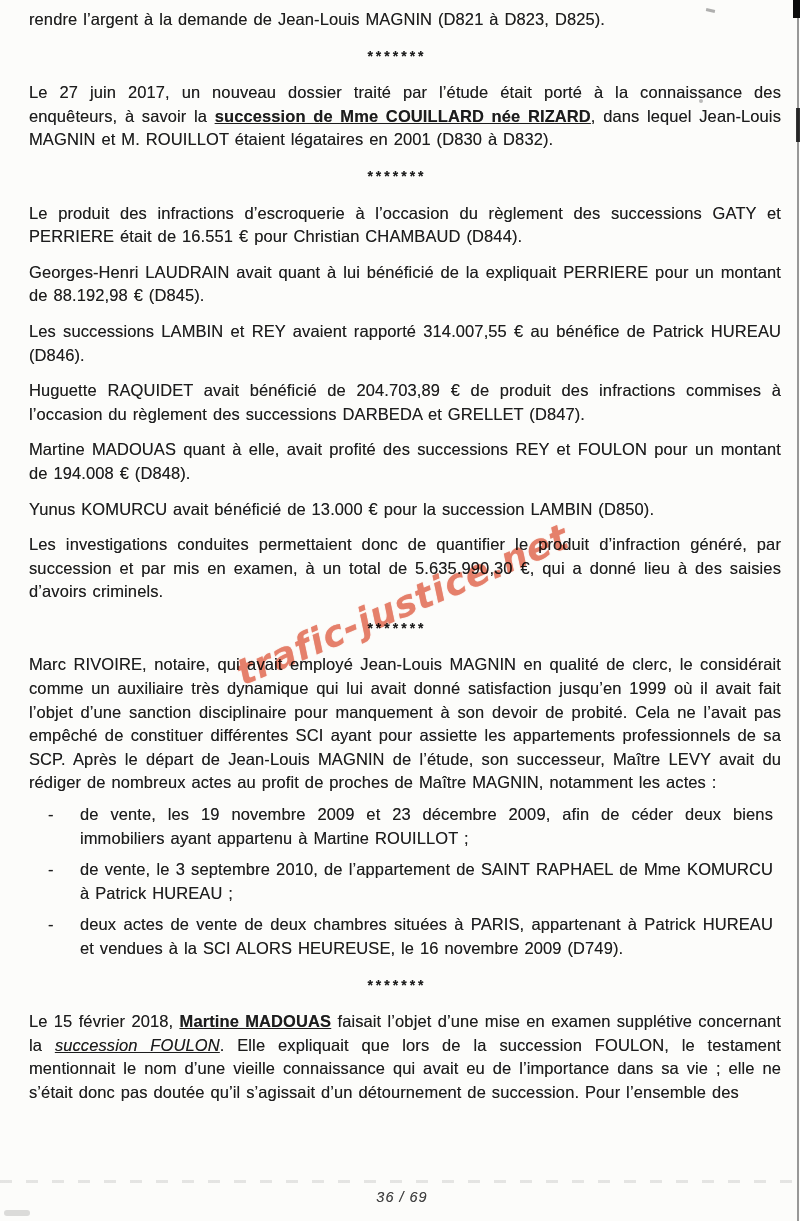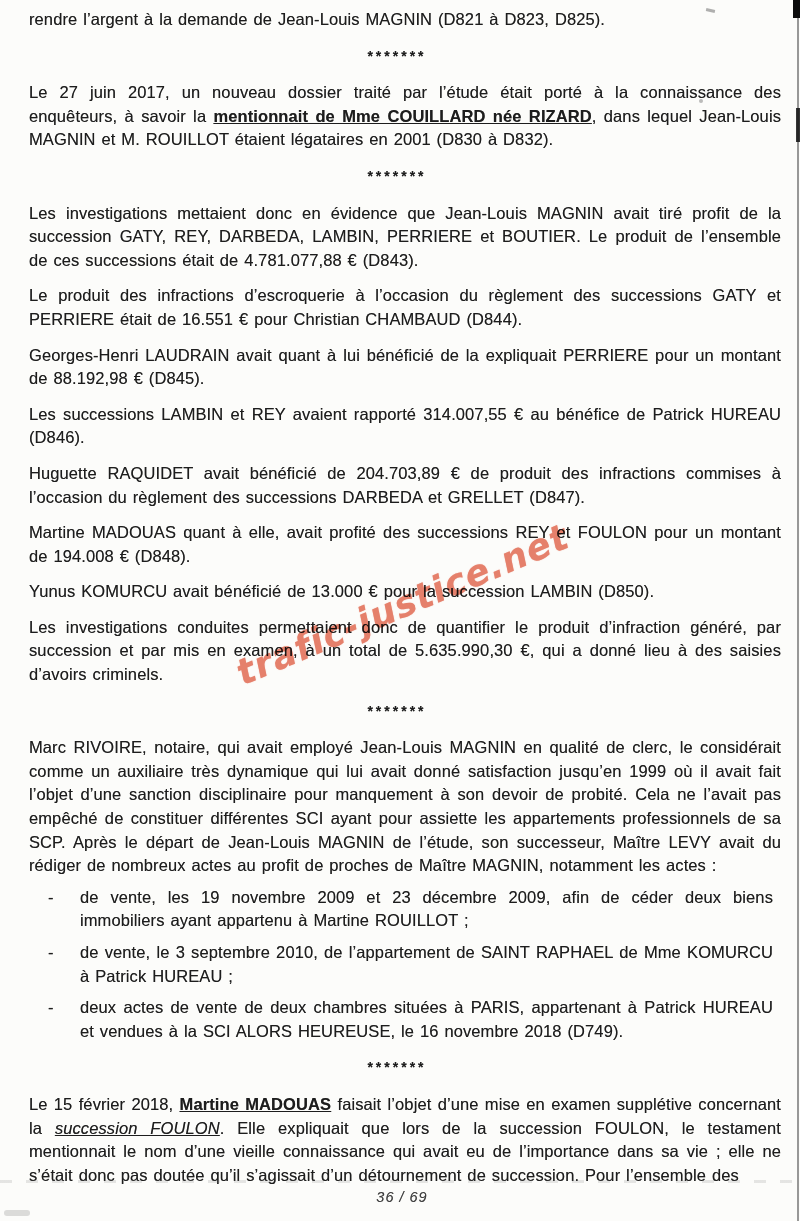--- a/index.html
+++ b/index.html
@@ -115,25 +115,24 @@
 </style>
 </head>
 <body>
 
 <div class="page">
 
   <p class="para first">rendre l’argent à la demande de Jean-Louis MAGNIN (D821 à D823, D825).</p>
 
   <div class="sep">*******</div>
 
-  <p class="para"><span>Le 27 juin 2017, un nouveau dossier traité par l’étude était porté à la connaissance des enquêteurs, à savoir la </span><span class="bold-underline">mentionnait de Mme COUILLARD née RIZARD</span><span>, dans lequel Jean-Louis MAGNIN et M. ROUILLOT étaient légataires en 2001 (D830 à D832).</span></p>
+  <p class="para"><span>Le 27 juin 2017, un nouveau dossier traité par l’étude était porté à la connaissance des enquêteurs, à savoir la </span><span class="bold-underline">succession de Mme COUILLARD née RIZARD</span><span>, dans lequel Jean-Louis MAGNIN et M. ROUILLOT étaient légataires en 2001 (D830 à D832).</span></p>
 
   <div class="sep">*******</div>
 
-  <p class="para">Les investigations mettaient donc en évidence que Jean-Louis MAGNIN avait tiré profit de la succession GATY, REY, DARBEDA, LAMBIN, PERRIERE et BOUTIER. Le produit de l’ensemble de ces successions était de 4.781.077,88 € (D843).</p>
 
   <p class="para">Le produit des infractions d’escroquerie à l’occasion du règlement des successions GATY et PERRIERE était de 16.551 € pour Christian CHAMBAUD (D844).</p>
 
   <p class="para">Georges-Henri LAUDRAIN avait quant à lui bénéficié de la expliquait PERRIERE pour un montant de 88.192,98 € (D845).</p>
 
   <p class="para">Les successions LAMBIN et REY avaient rapporté 314.007,55 € au bénéfice de Patrick HUREAU (D846).</p>
 
   <p class="para">Huguette RAQUIDET avait bénéficié de 204.703,89 € de produit des infractions commises à l’occasion du règlement des successions DARBEDA et GRELLET (D847).</p>
 
   <p class="para">Martine MADOUAS quant à elle, avait profité des successions REY et FOULON pour un montant de 194.008 € (D848).</p>
@@ -142,21 +141,21 @@
 
   <p class="para">Les investigations conduites permettaient donc de quantifier le produit d’infraction généré, par succession et par mis en examen, à un total de 5.635.990,30 €, qui a donné lieu à des saisies d’avoirs criminels.</p>
 
   <div class="sep">*******</div>
 
   <p class="para">Marc RIVOIRE, notaire, qui avait employé Jean-Louis MAGNIN en qualité de clerc, le considérait comme un auxiliaire très dynamique qui lui avait donné satisfaction jusqu’en 1999 où il avait fait l’objet d’une sanction disciplinaire pour manquement à son devoir de probité. Cela ne l’avait pas empêché de constituer différentes SCI ayant pour assiette les appartements professionnels de sa SCP. Après le départ de Jean-Louis MAGNIN de l’étude, son successeur, Maître LEVY avait du rédiger de nombreux actes au profit de proches de Maître MAGNIN, notamment les actes :</p>
 
   <ul class="dash-list">
     <li>de vente, les 19 novembre 2009 et 23 décembre 2009, afin de céder deux biens immobiliers ayant appartenu à Martine ROUILLOT ;</li>
     <li>de vente, le 3 septembre 2010, de l’appartement de SAINT RAPHAEL de Mme KOMURCU à Patrick HUREAU ;</li>
-    <li>deux actes de vente de deux chambres situées à PARIS, appartenant à Patrick HUREAU et vendues à la SCI ALORS HEUREUSE, le 16 novembre 2018 (D749).</li>
+    <li>deux actes de vente de deux chambres situées à PARIS, appartenant à Patrick HUREAU et vendues à la SCI ALORS HEUREUSE, le 16 novembre 2009 (D749).</li>
   </ul>
 
   <div class="sep">*******</div>
 
   <p class="para"><span>Le 15 février 2018, </span><span class="bold-underline">Martine MADOUAS</span><span> faisait l’objet d’une mise en examen supplétive concernant la </span><span class="underline">succession FOULON</span><span>. Elle expliquait que lors de la succession FOULON, le testament mentionnait le nom d’une vieille connaissance qui avait eu de l’importance dans sa vie ; elle ne s’était donc pas doutée qu’il s’agissait d’un détournement de succession. Pour l’ensemble des</span></p>
 
 </div>
 
 <div class="watermark" style="color: rgb(227, 102, 77);">trafic-justice.net</div>
 

